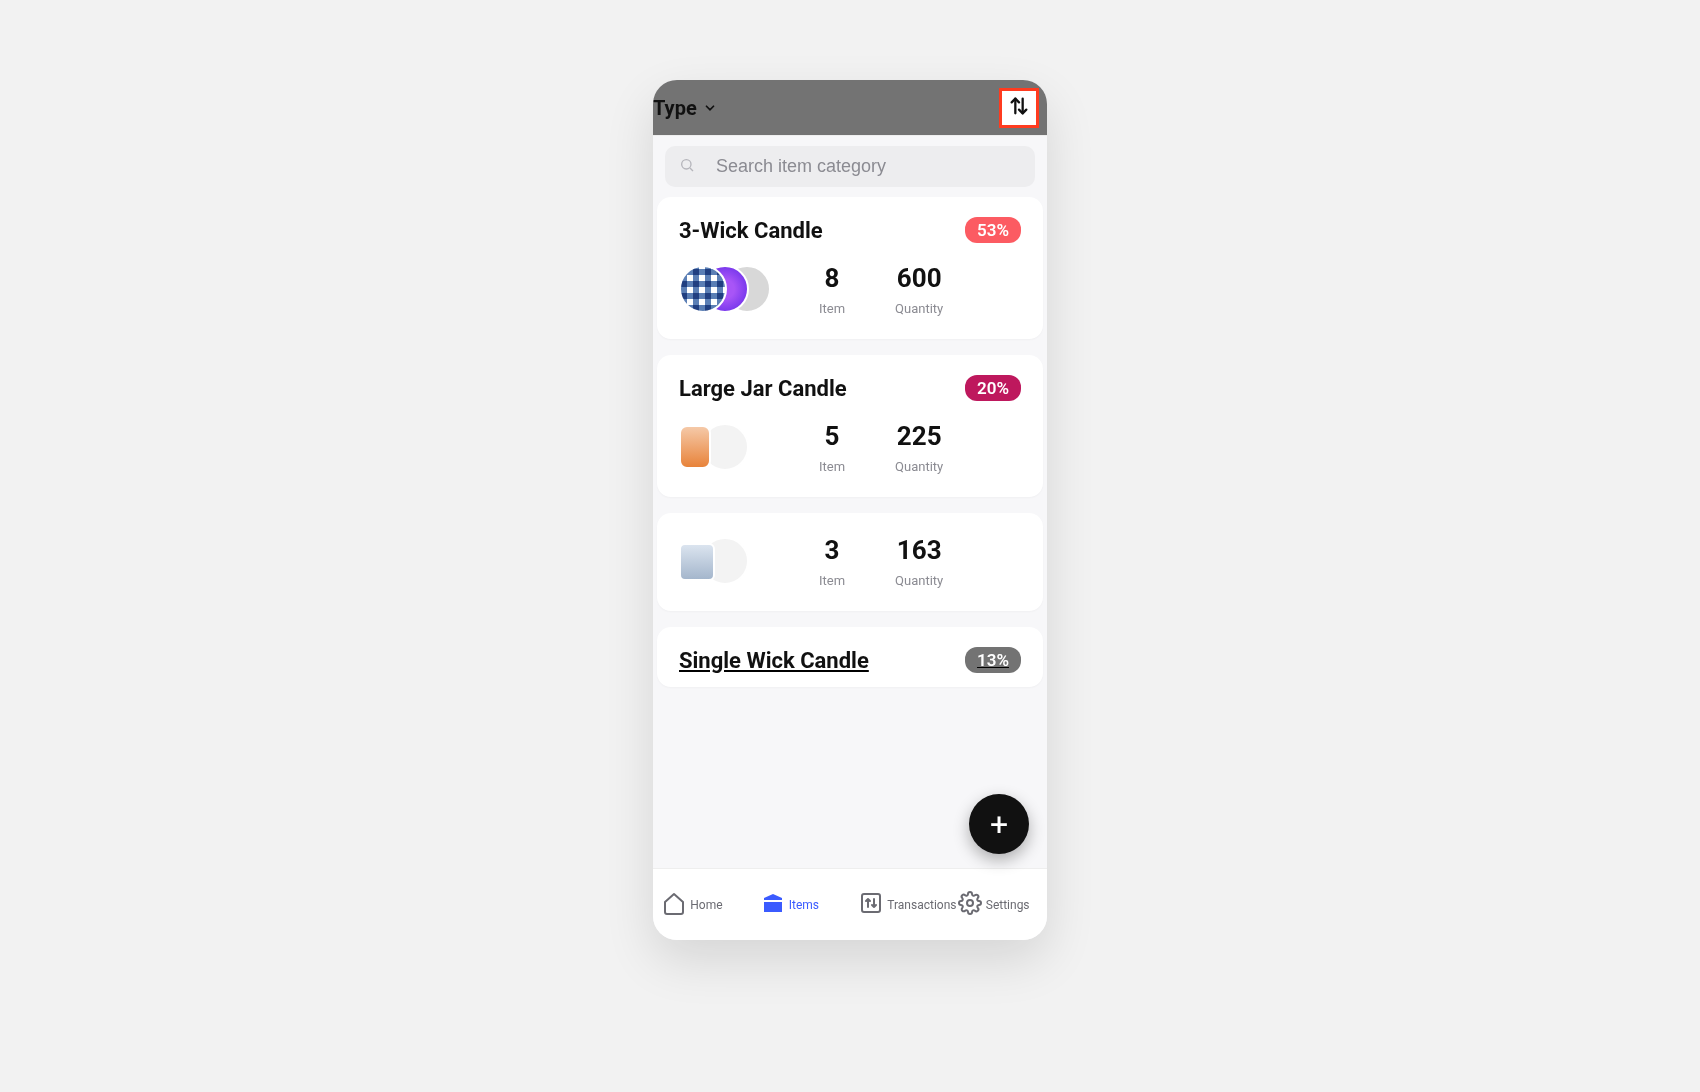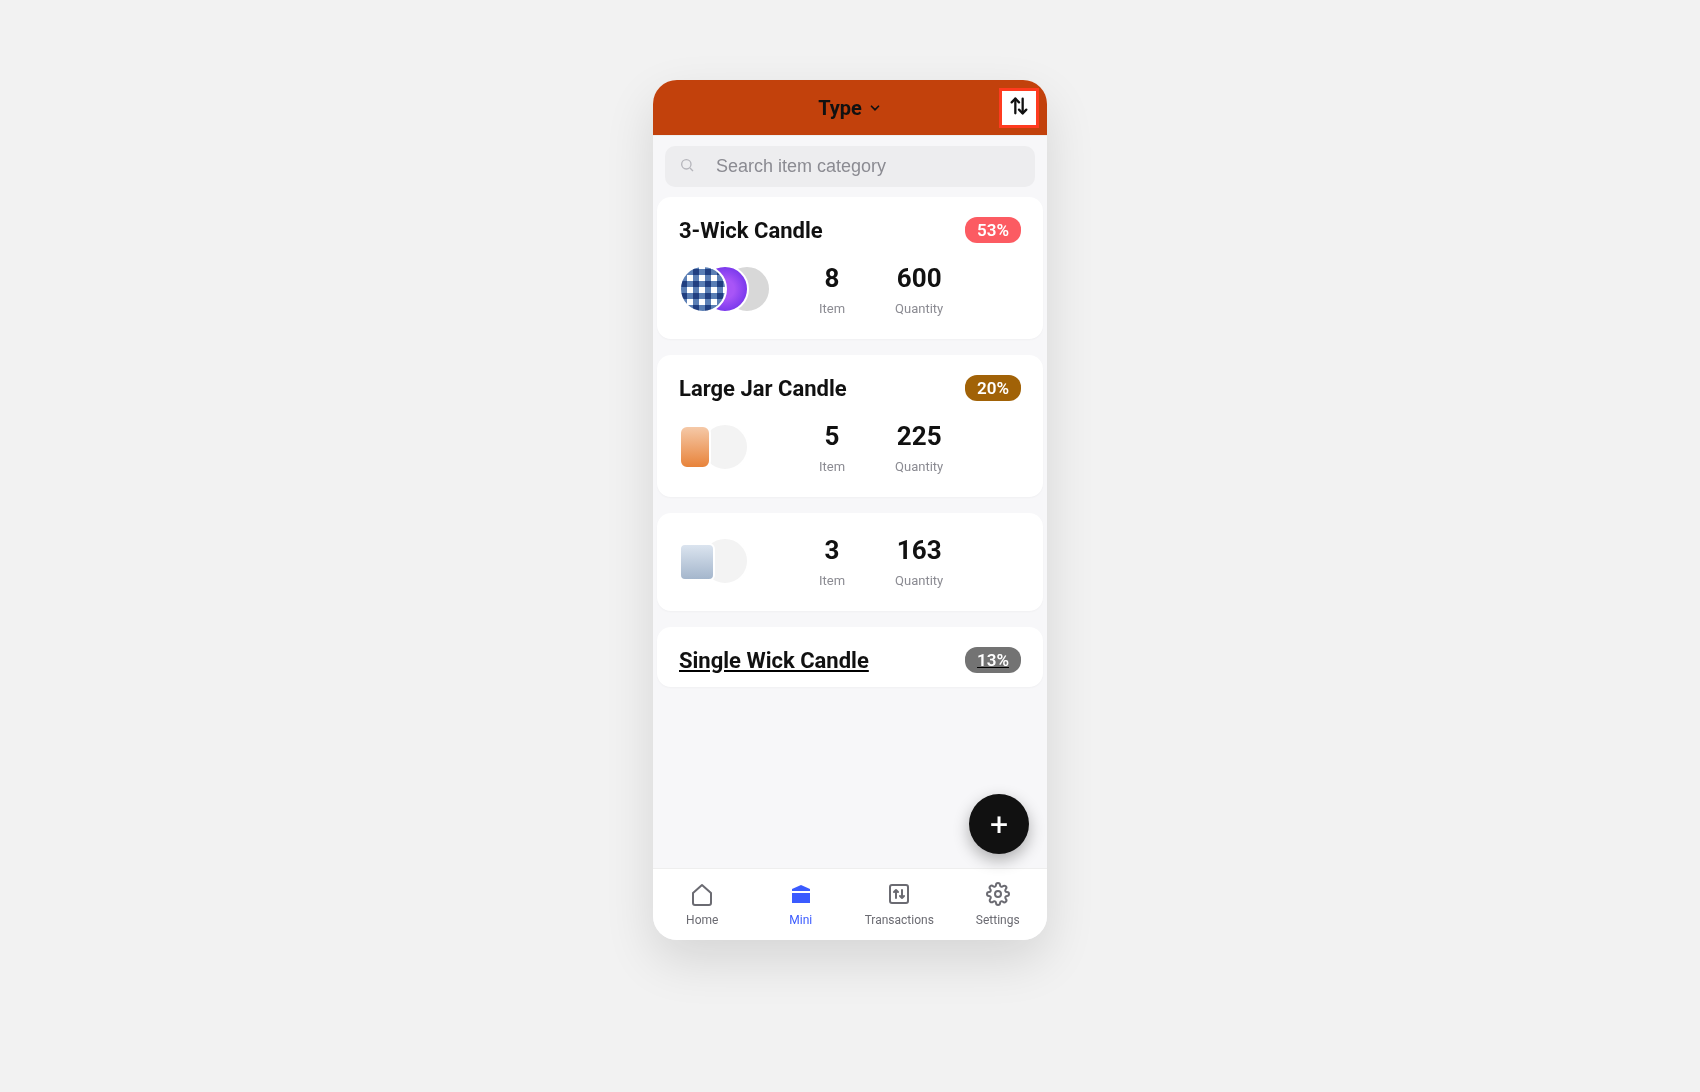--- a/index.html
+++ b/index.html
@@ -18,25 +18,25 @@
       background: #f7f7f9;
       border-radius: 24px;
       box-shadow: 0 20px 50px rgba(0,0,0,0.12);
       overflow: hidden;
       position: relative;
       display: flex;
       flex-direction: column;
     }
     
     .header {
-      background: #c2410c;
+      background: #737373;
       height: 56px;
       display: flex;
       align-items: center;
-      justify-content: center;
+      justify-content: flex-start;
       position: relative;
       border-bottom: 1px solid #eee;
     }
     .header-title {
       display: flex;
       align-items: center;
       gap: 6px;
       font-weight: 700;
       font-size: 20px;
       color: #111;
@@ -110,21 +110,21 @@
       color: #111;
     }
     .badge {
       font-size: 17px;
       font-weight: 600;
       color: #fff;
       padding: 3px 12px;
       border-radius: 12px;
     }
     .badge.red { background: #fc5b62; }
-    .badge.purple { background: #a16207; }
+    .badge.purple { background: #be185d; }
     .badge.blue { background: #2e9df7; }
     .badge.teal { background: #737373; }
     .card-body {
       display: flex;
       align-items: center;
     }
     .thumbs {
       width: 100px;
       height: 56px;
       position: relative;
@@ -196,21 +196,21 @@
     .bottom-nav {
       height: 72px;
       background: #fff;
       border-top: 1px solid #eee;
       display: flex;
       justify-content: space-around;
       align-items: center;
     }
     .nav-item {
       display: flex;
-      flex-direction: column;
+      flex-direction: row;
       align-items: center;
       gap: 4px;
       font-size: 12px;
       color: #6b6b72;
       cursor: pointer;
       width: 80px;
     }
     .nav-item.active { color: #3b5bff; }
     .nav-item svg { width: 24px; height: 24px; }
   </style>
@@ -341,21 +341,21 @@
           </svg>
       </span>
       <span>Home</span>
     </div>
     <div class="nav-item active">
       <span>
         <svg viewBox="0 0 24 24" fill="#3b5bff">
             <path d="M3 7l9-4 9 4v2H3V7zm0 4h18v10H3V11z"></path>
           </svg>
       </span>
-      <span>Mini</span>
+      <span>Items</span>
     </div>
     <div class="nav-item">
       <span>
         <svg viewBox="0 0 24 24" fill="none" stroke="#6b6b72" stroke-width="2" stroke-linecap="round" stroke-linejoin="round">
             <rect x="3" y="3" width="18" height="18" rx="2"></rect>
             <path d="M9 8v8M7 10l2-2 2 2M15 16V8M13 14l2 2 2-2"></path>
           </svg>
       </span>
       <span>Transactions</span>
     </div>

